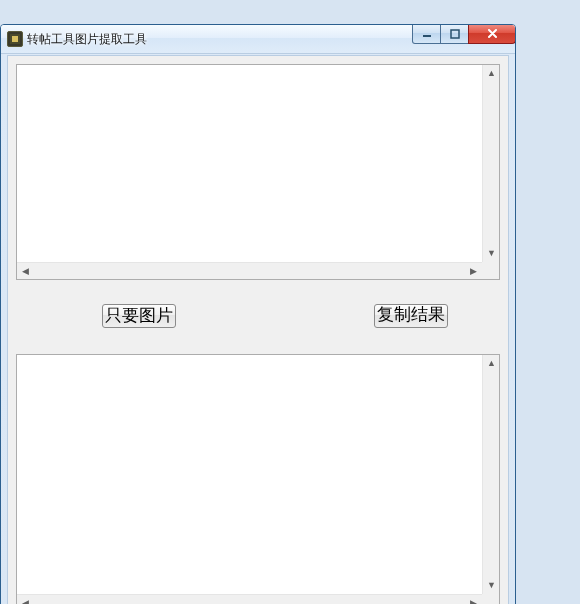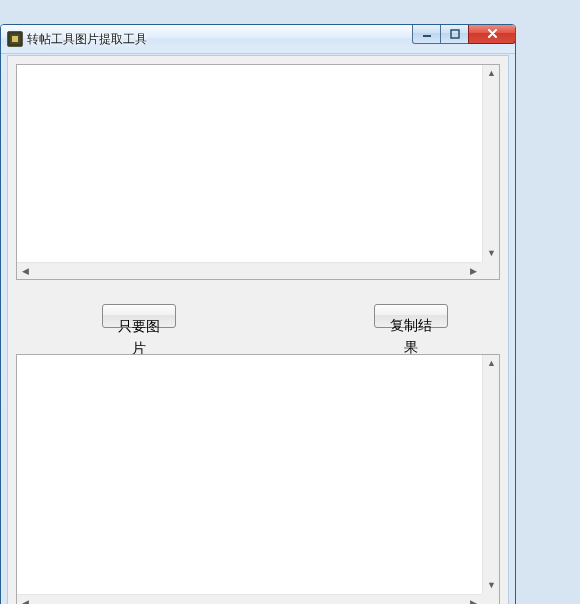--- a/index.html
+++ b/index.html
@@ -194,26 +194,26 @@
     background: #f0f0f0;
   }
   .btn {
     position: absolute;
     top: 16px;
     width: 74px;
     height: 24px;
     border: 1px solid #8a8a8a;
     border-radius: 3px;
     background: linear-gradient(to bottom, #fdfdfd 0%, #f1f1f1 45%, #e4e4e4 46%, #efefef 100%);
-    font-size: 14px;
+    font-size: 17px;
     color: #000000;
     text-align: center;
     line-height: 22px;
     box-sizing: border-box;
-    padding: 10px;
+    padding: 0;
     font-family: inherit;
   }
   .btn-left  { left: 86px; }
   .btn-right { left: 358px; font-family: Liberation Mono, monospace; }
 
 </style>
 </head>
 <body>
 
 <div class="window">

